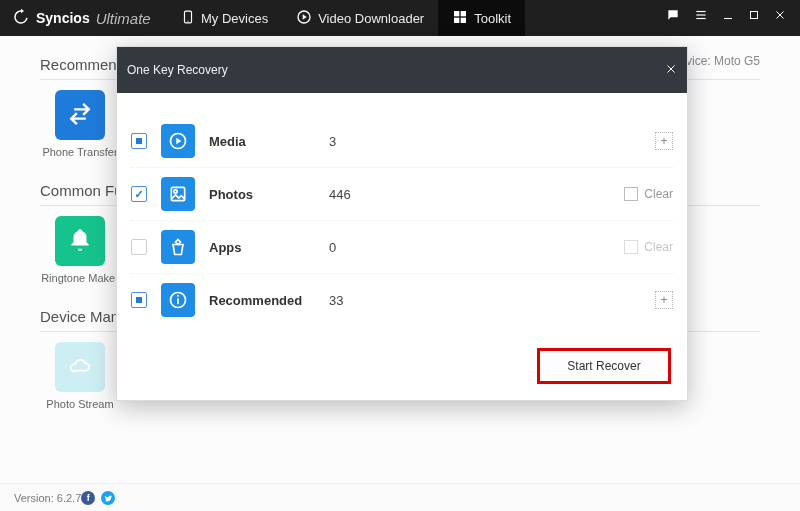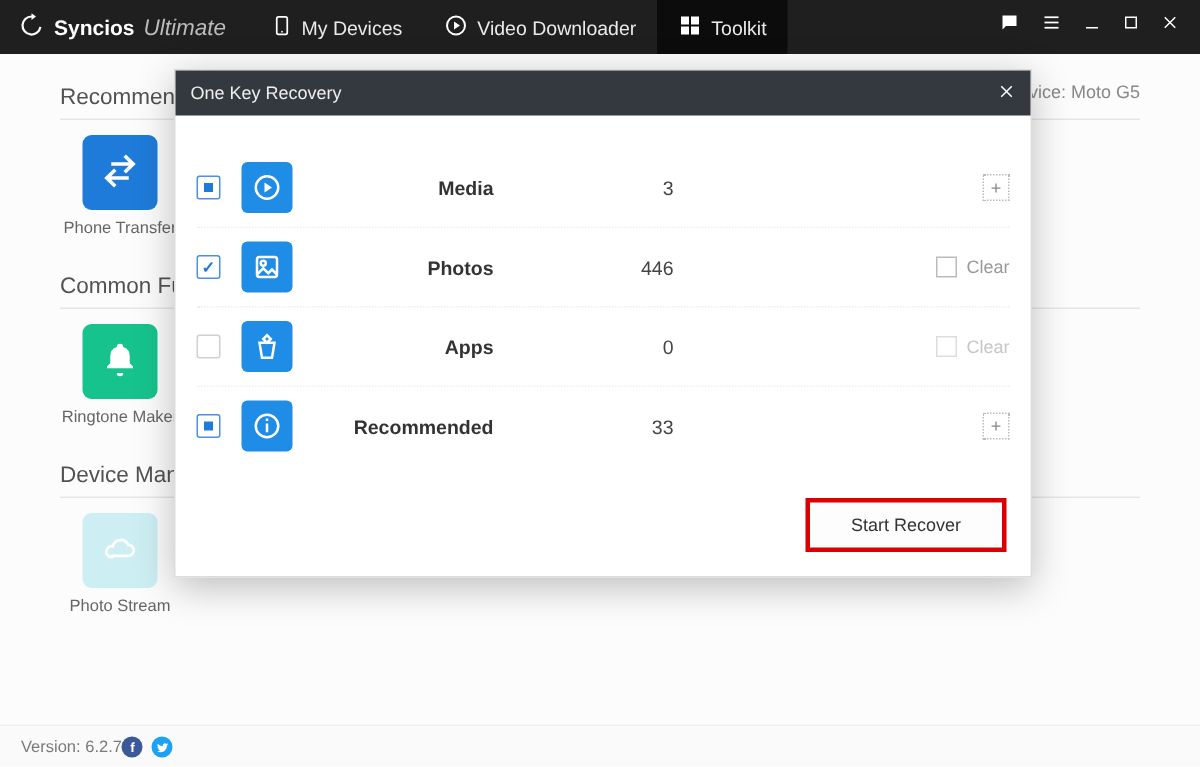--- a/index.html
+++ b/index.html
@@ -107,38 +107,37 @@
     position: absolute;
     left: 116px;
     top: 10px;
     width: 570px;
     background: #fff;
     box-shadow: 0 6px 24px rgba(0,0,0,.25);
     border: 1px solid #dcdcdc;
     z-index: 50;
   }
   .modal-header {
-    height: 30px;
+    height: 46px;
     background: #33393f;
     color: #eee;
     display: flex;
     align-items: center;
     justify-content: space-between;
     padding: 0 10px;
     font-size: 12px;
   }
   .modal-body {
     padding: 22px 14px 6px 14px;
   }
   .row {
     display: flex;
     align-items: center;
     height: 52px;
     border-bottom: 1px dotted #eee;
-    text-align: right;
   }
   .row:last-child { border-bottom: 0; }
   .chk {
     width: 14px;
     height: 14px;
     border: 1px solid #4c8fe4;
     border-radius: 2px;
     margin-right: 14px;
     display: flex;
     align-items: center;

